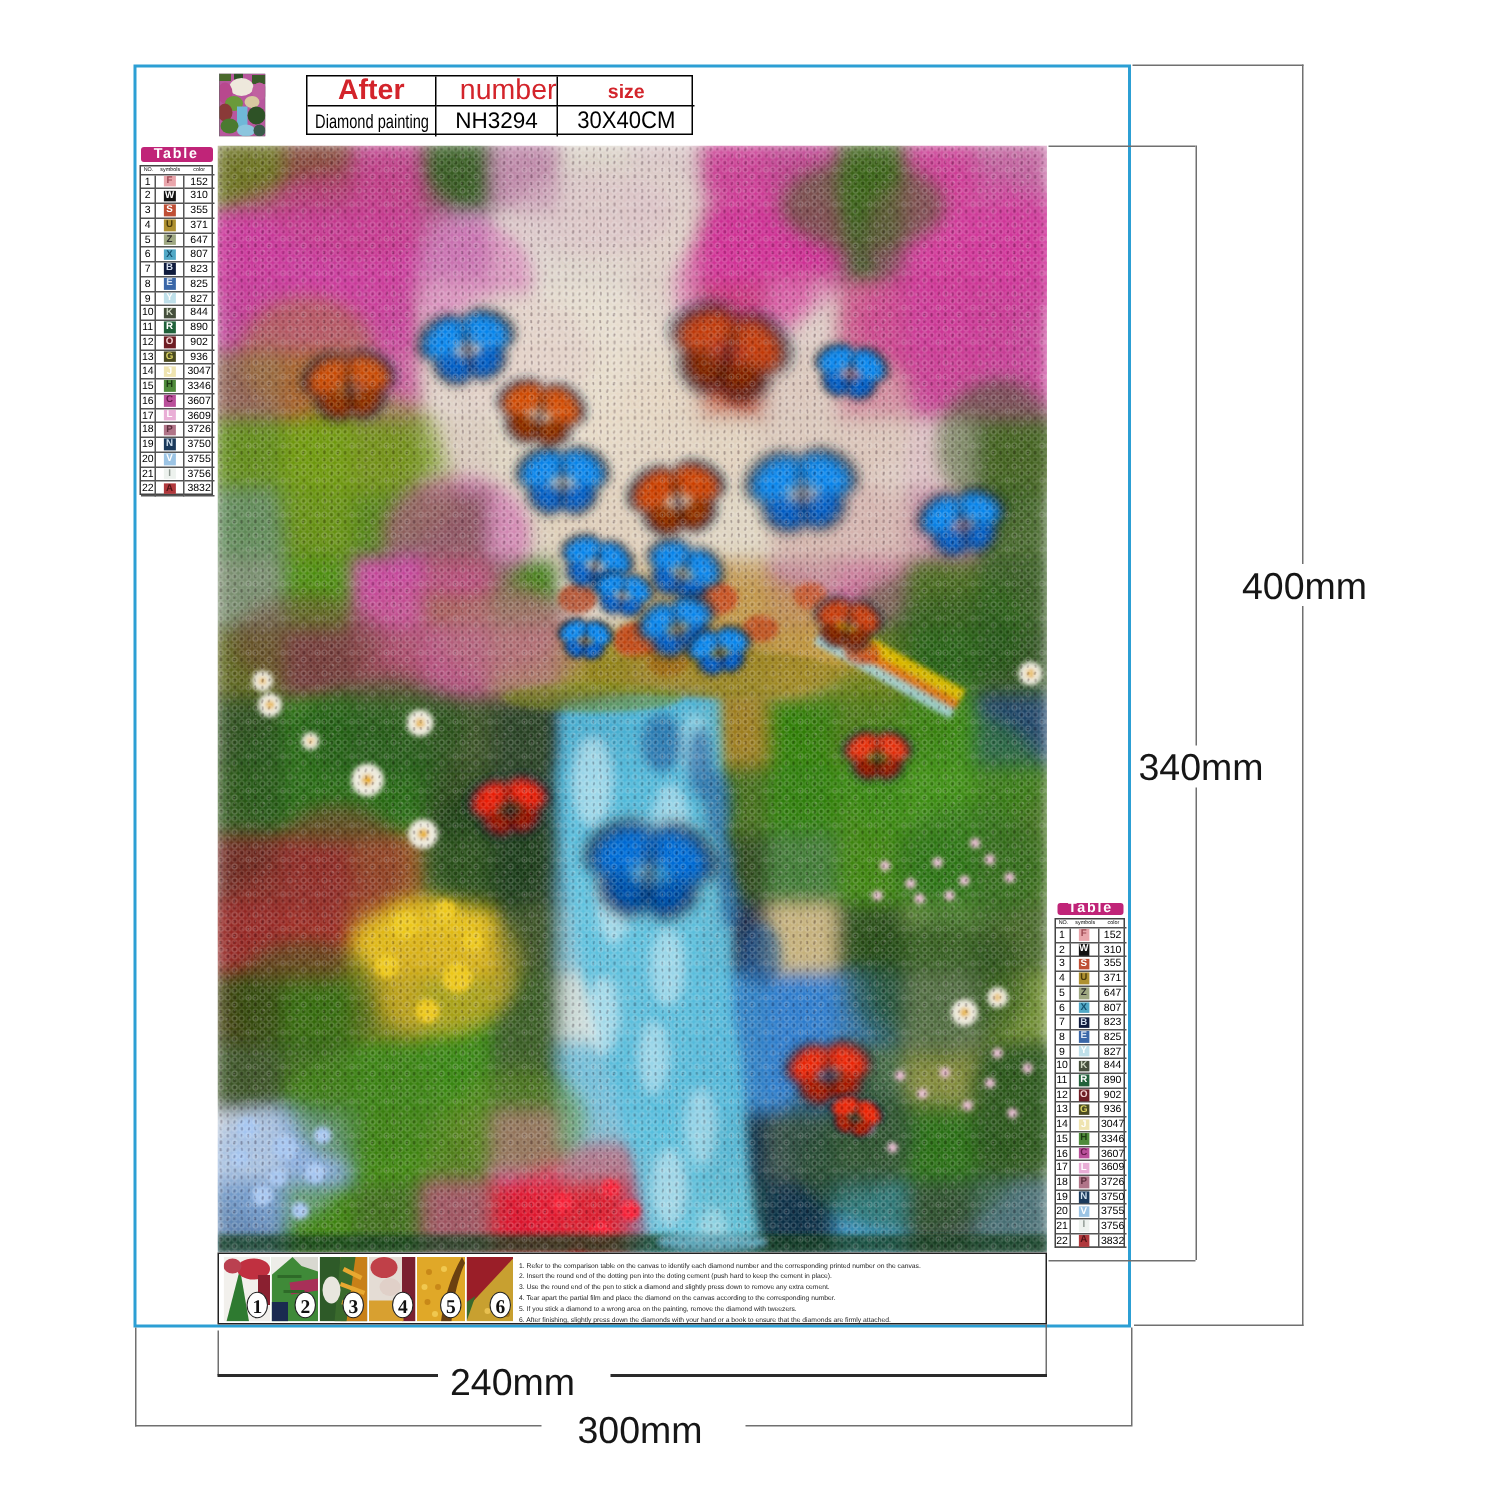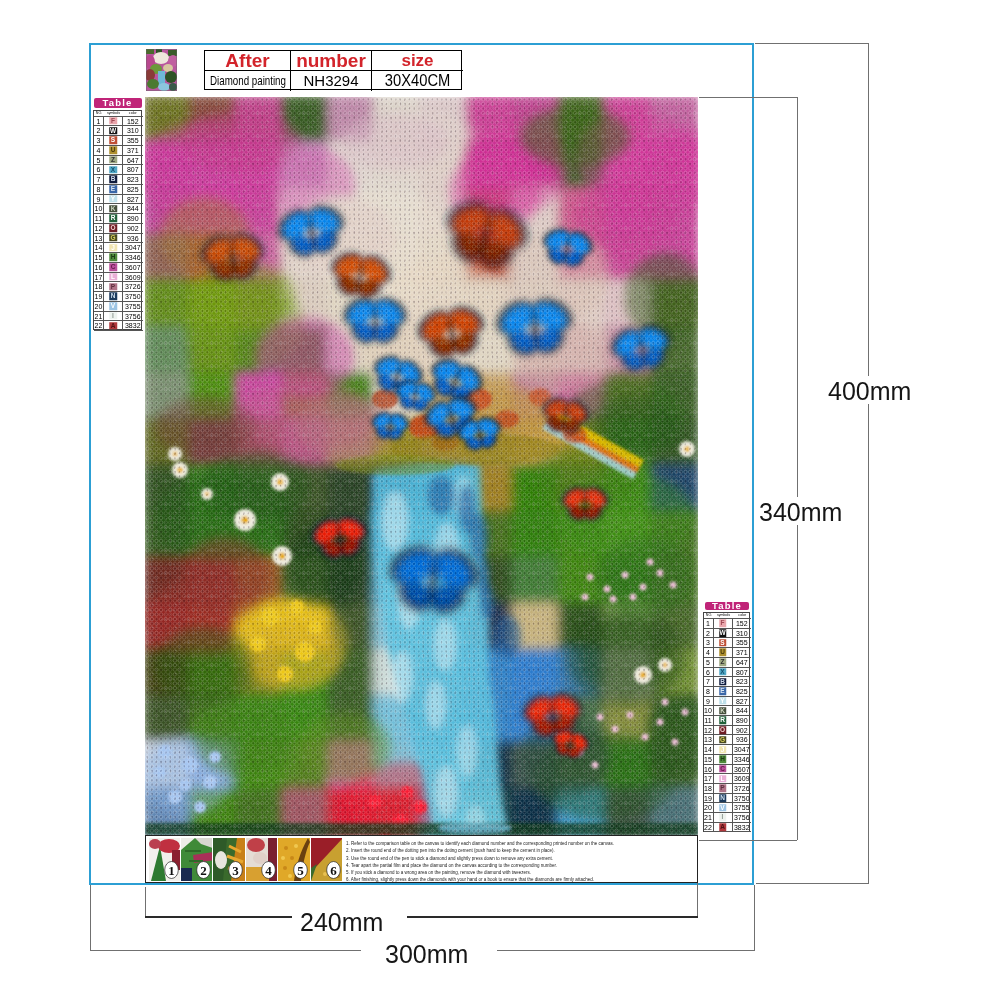--- a/index.html
+++ b/index.html
@@ -44,22 +44,22 @@
 <div class="gl" style="left:754px;top:885px;width:1px;height:66px;"></div>
 
 <div class="gl" style="left:90px;top:950px;width:271px;height:1px;"></div>
 
 <div class="gl" style="left:497px;top:950px;width:257px;height:1px;"></div>
 
 <div class="dim" style="left:385px;top:940px;">300mm</div>
 
 <div style="position:absolute;left:204px;top:50px;width:258px;height:40px;border:1px solid #000;box-sizing:border-box;background:#fff;">
 <div style="position:absolute;left:0;top:0;width:86px;height:19.5px;border-right:1px solid #000;border-bottom:1px solid #000;box-sizing:border-box;color:#D3242B;font-weight:bold;font-size:19px;text-align:center;line-height:19px;">After</div>
-<div style="position:absolute;left:86px;top:0;width:81px;height:19.5px;border-right:1px solid #000;border-bottom:1px solid #000;box-sizing:border-box;color:#D3242B;font-weight:bold;font-size:19px;text-align:center;line-height:19px;">number</div>
-<div style="position:absolute;left:167px;top:0;width:91px;height:19.5px;border-bottom:1px solid #000;box-sizing:border-box;color:#D3242B;font-weight:bold;font-size:17px;text-align:center;line-height:19px;">size</div>
+<div style="position:absolute;left:86px;top:0;width:81px;height:19.5px;border-right:1px solid #000;border-bottom:1px solid #000;box-sizing:border-box;color:#D3242B;font-weight:normal;font-size:19px;text-align:right;line-height:19px;">number</div>
+<div style="position:absolute;left:167px;top:0;width:91px;height:19.5px;border-bottom:1px solid #000;box-sizing:border-box;color:#D3242B;font-weight:bold;font-size:13px;text-align:center;line-height:19px;">size</div>
 <div style="position:absolute;left:0;top:19.5px;width:86px;height:20.5px;border-right:1px solid #000;box-sizing:border-box;font-size:13px;line-height:20px;white-space:nowrap;">
         <span style="position:absolute;left:50%;top:0;transform:translateX(-50%) scaleX(0.75);white-space:nowrap;">Diamond painting</span>
       </div>
 <div style="position:absolute;left:86px;top:19.5px;width:81px;height:20.5px;border-right:1px solid #000;box-sizing:border-box;font-size:15px;text-align:center;line-height:20px;">NH3294</div>
 <div style="position:absolute;left:167px;top:19.5px;width:91px;height:20.5px;font-size:16px;text-align:center;line-height:20px;"><span style="display:inline-block;transform:scaleX(0.92);">30X40CM</span></div>
 </div>
 
 <div style="position:absolute;left:146px;top:49px;width:31px;height:42px;overflow:hidden;">
       <svg width="31" height="42" viewBox="0 0 31 42" xmlns="http://www.w3.org/2000/svg" style="position:absolute;left:0;top:0;">
         <rect width="31" height="42" fill="#B8579E"></rect>

